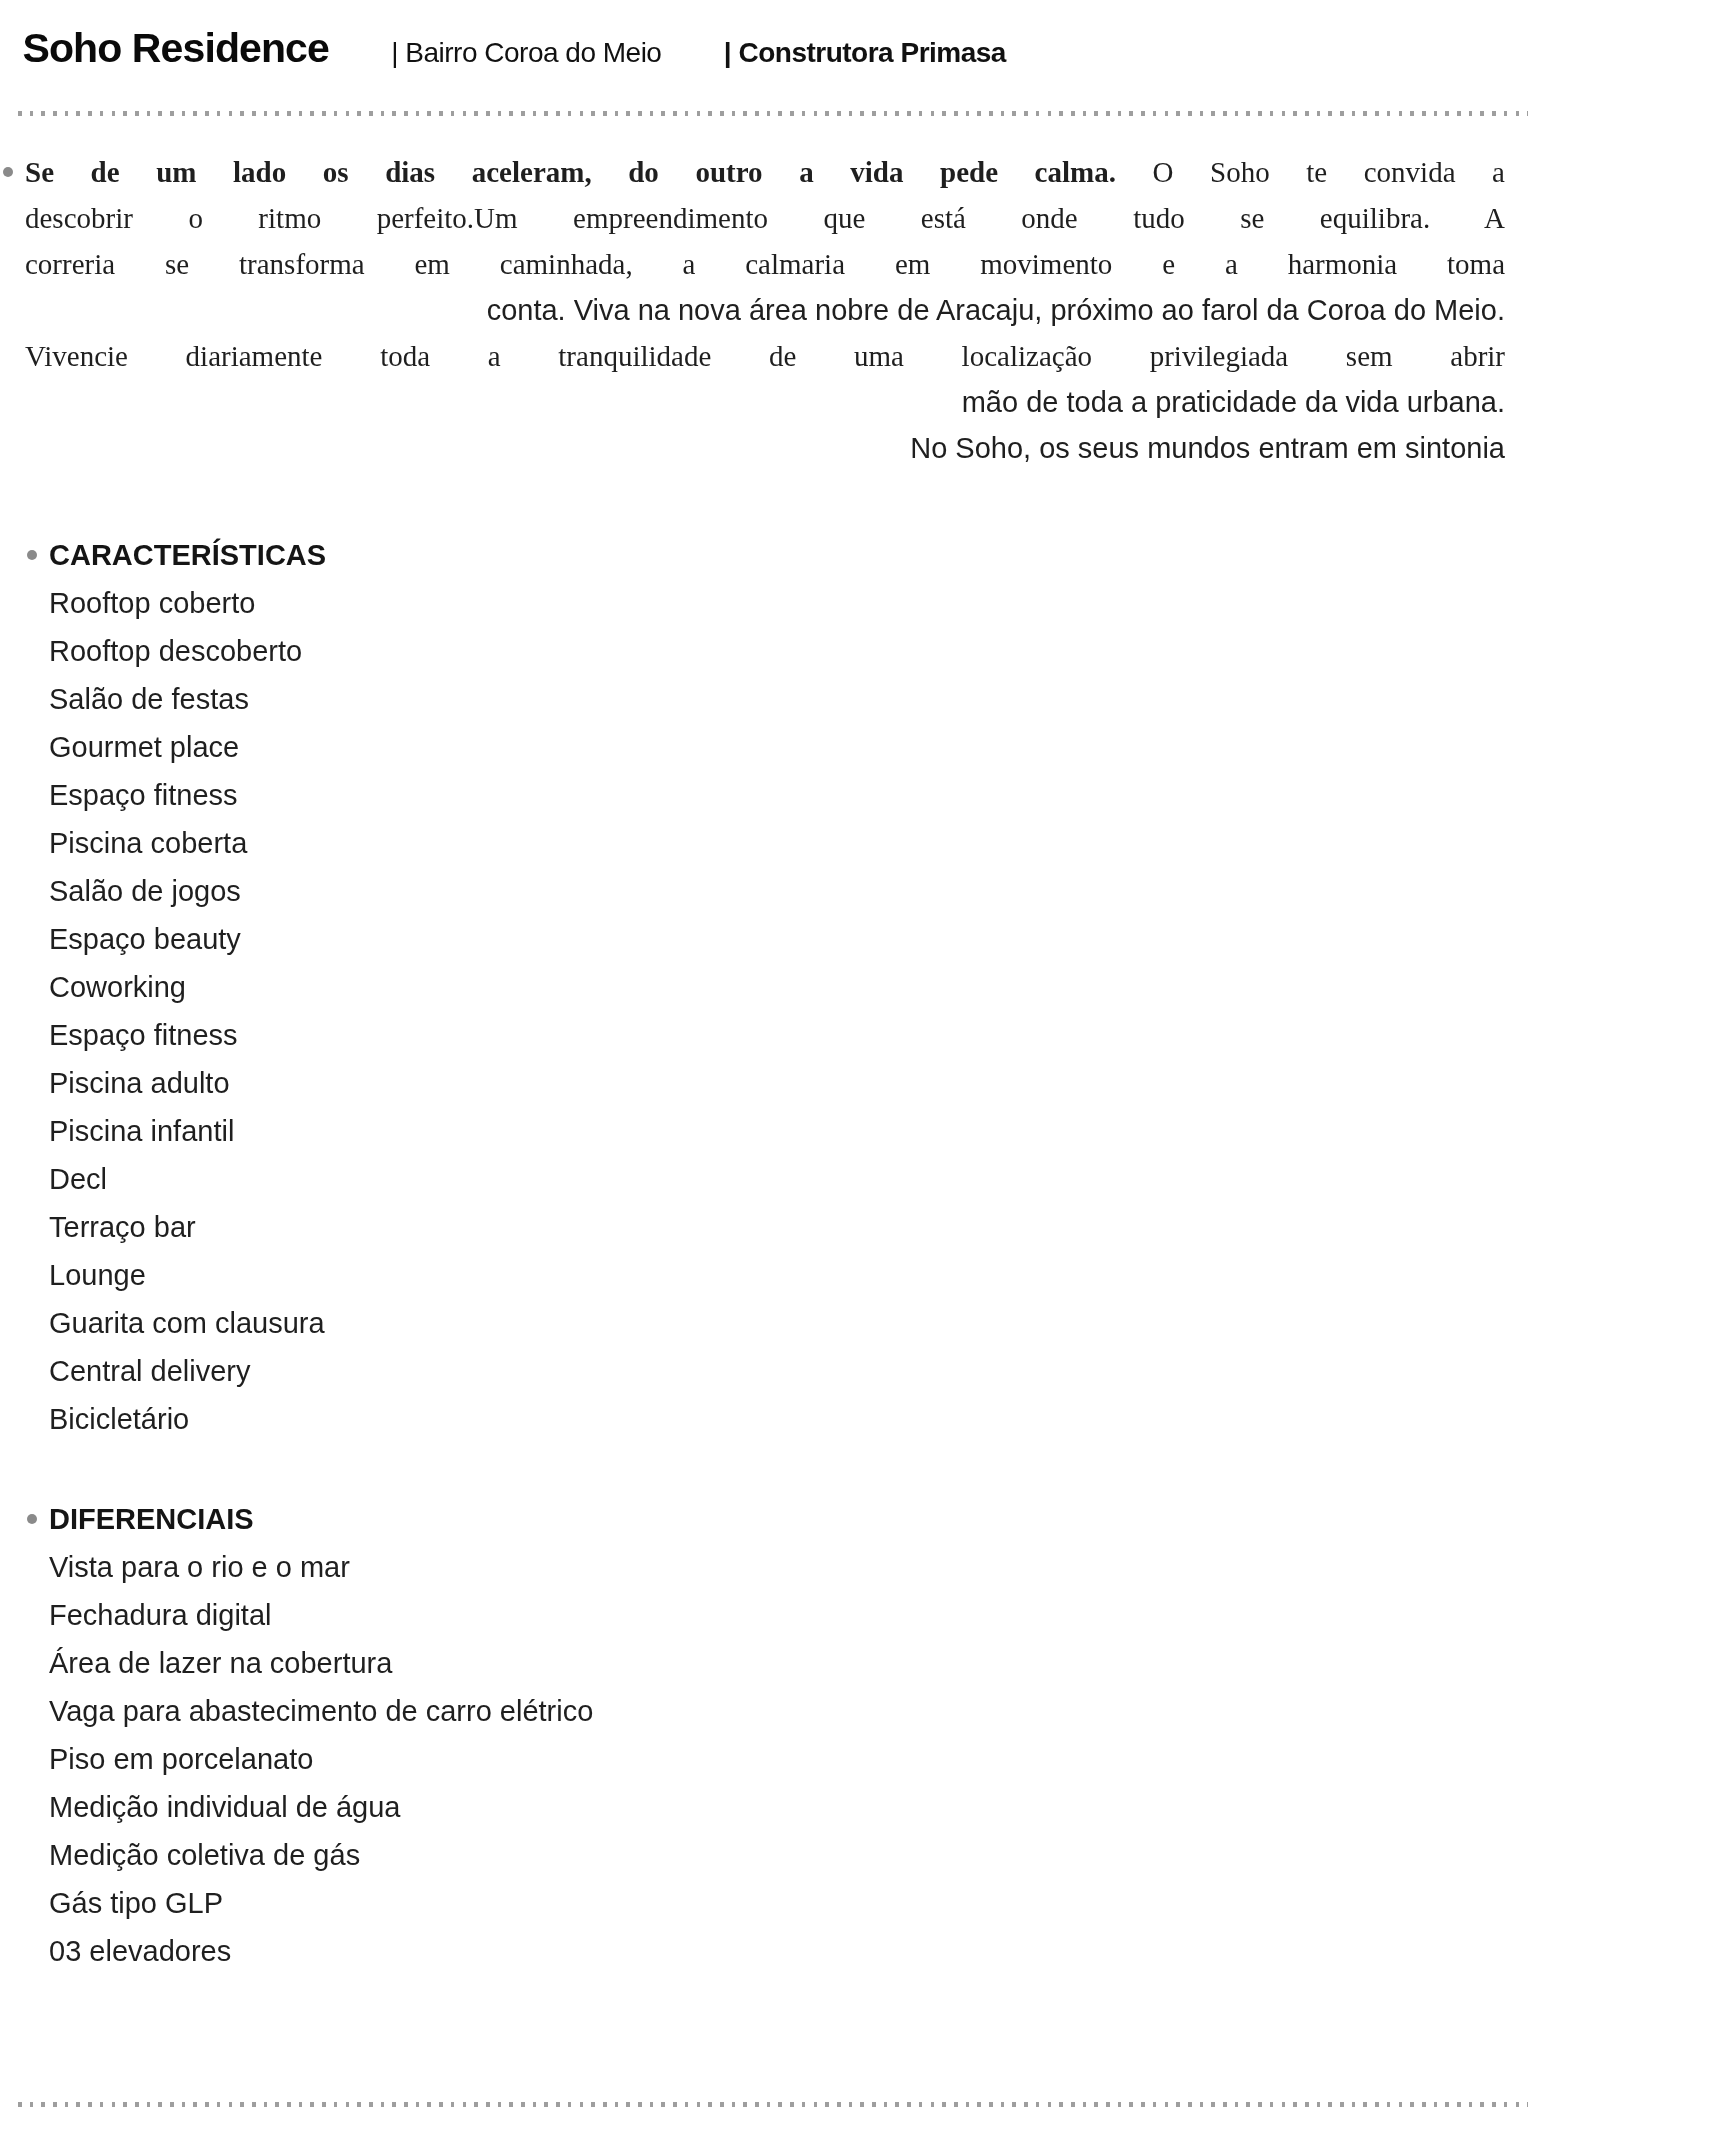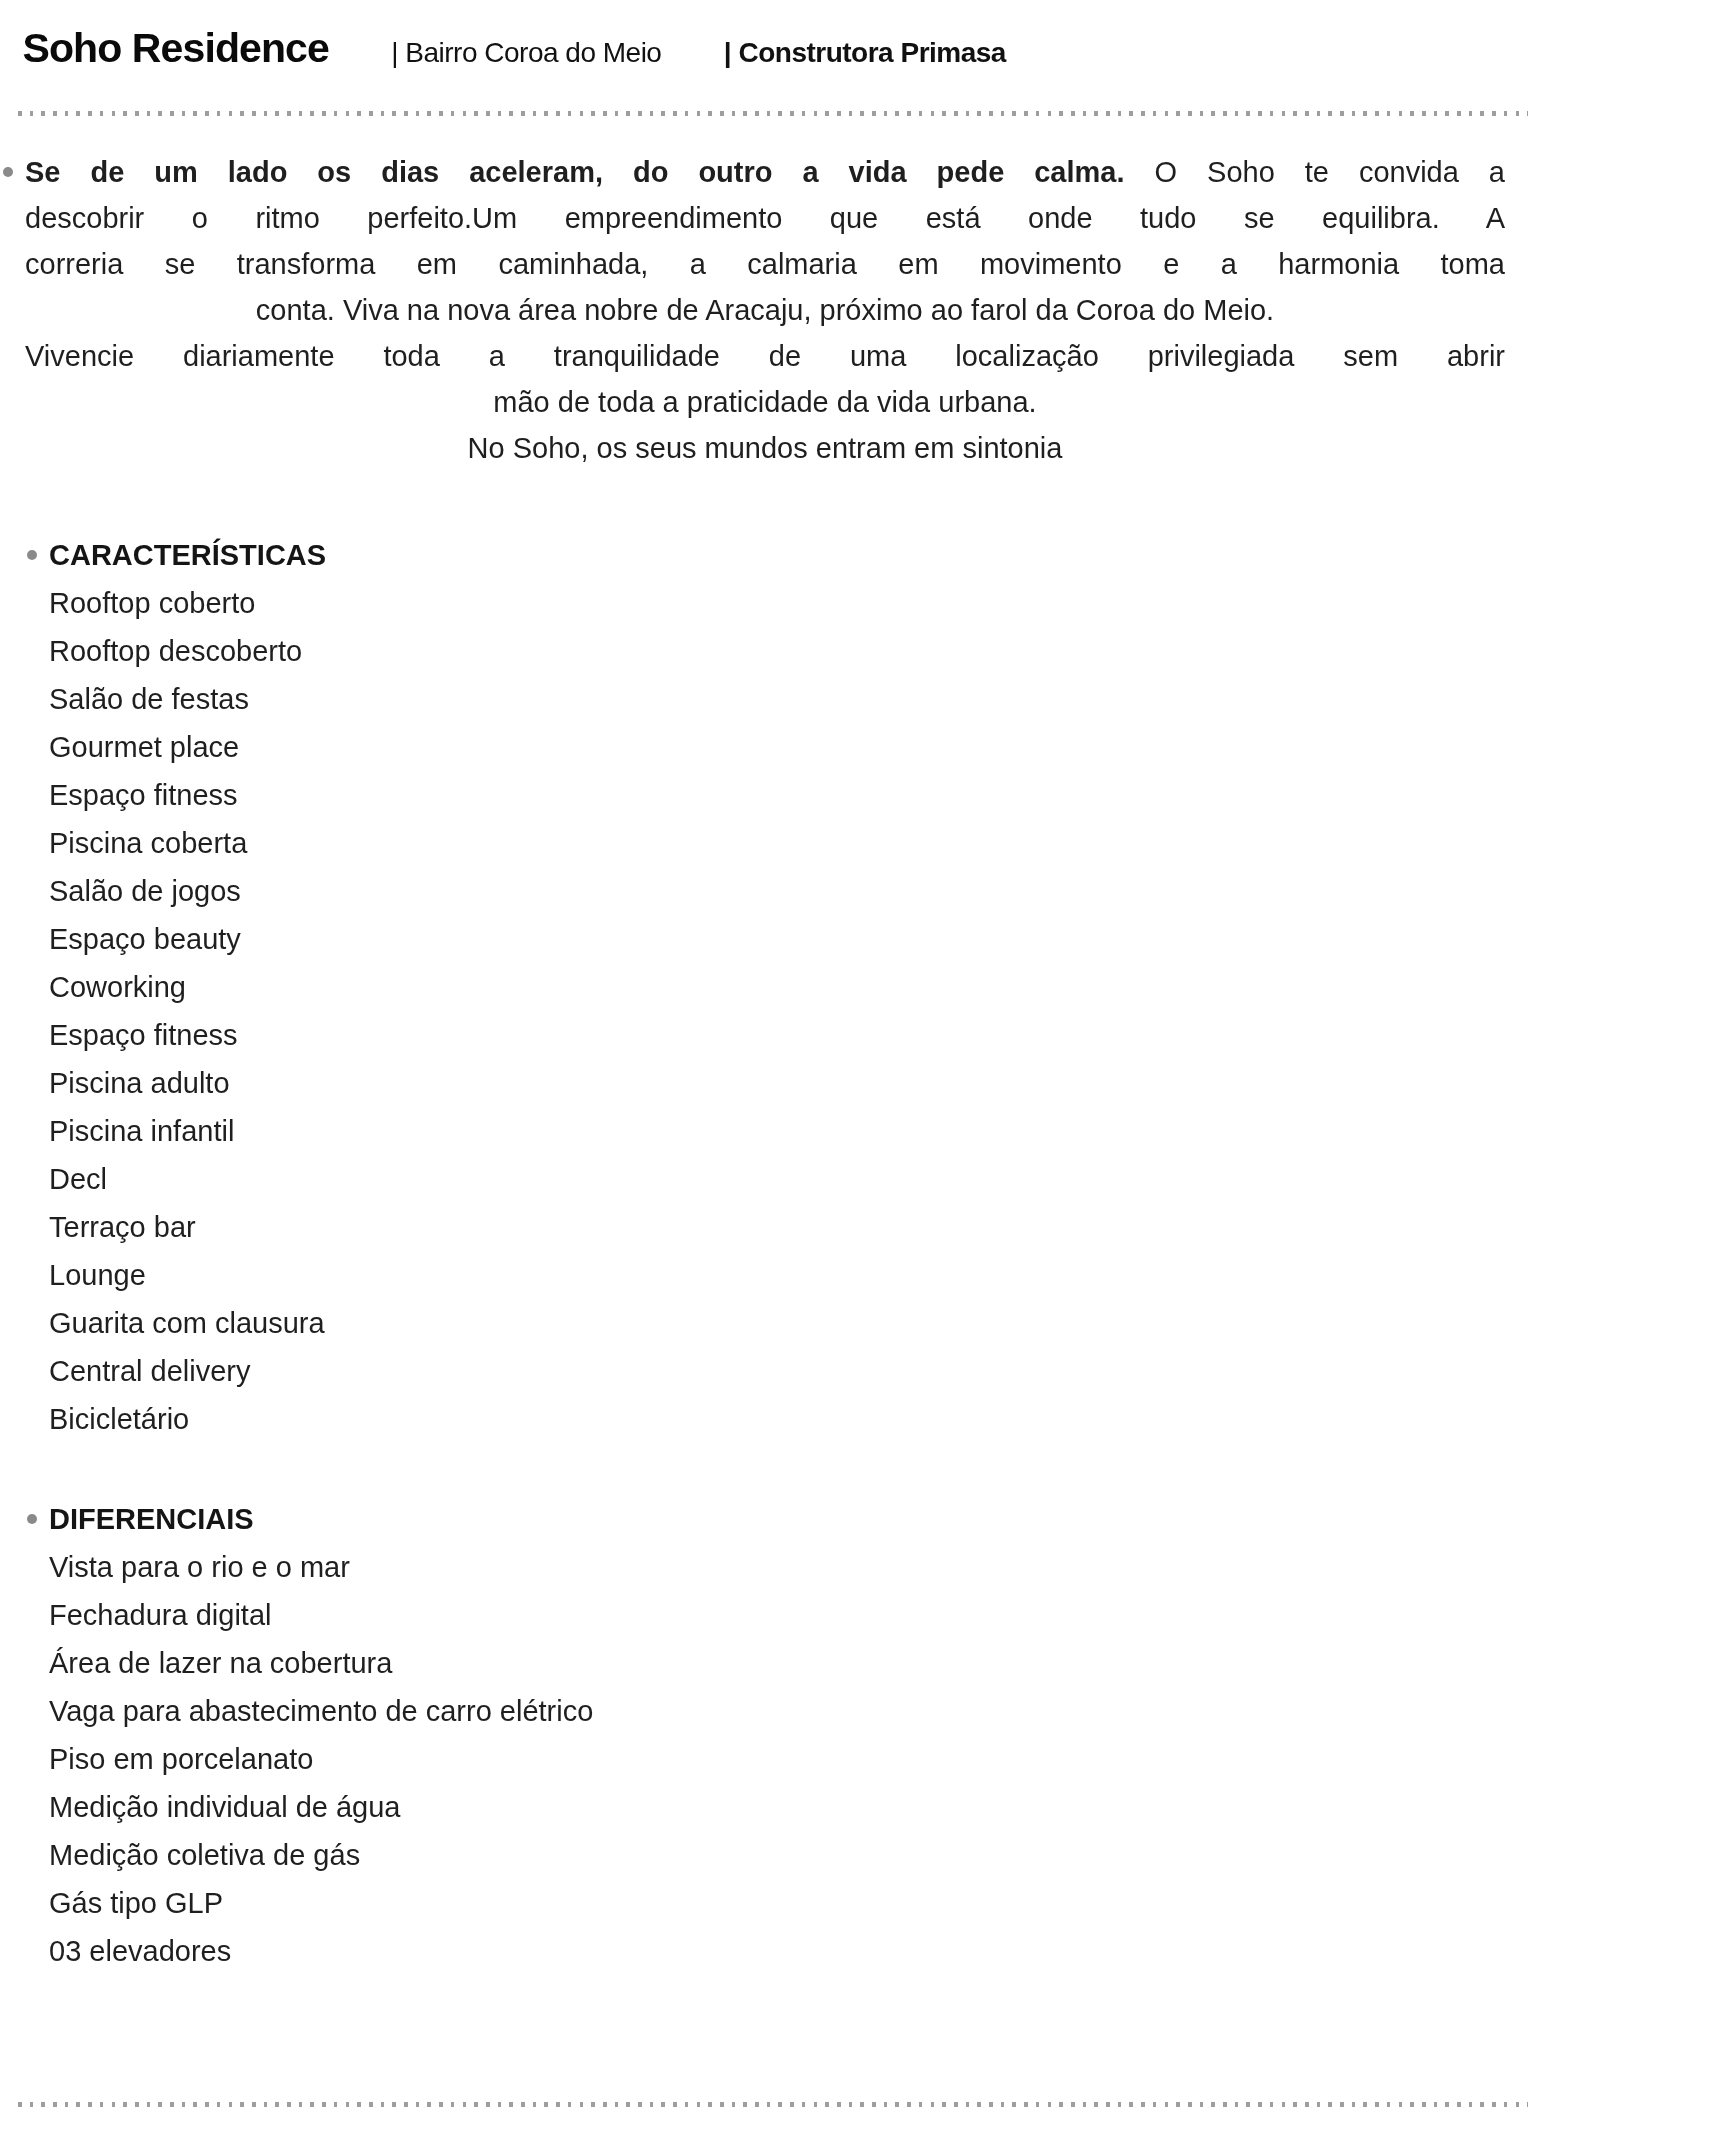--- a/index.html
+++ b/index.html
@@ -57,22 +57,22 @@
 
   
   .intro {
     position: absolute;
     top: 149px;
     left: 25px;
     width: 1480px;
     font-size: 29px;
     line-height: 46px;
   }
-  .iline { text-align: center; }
-  .iline.just { text-align: justify; text-align-last: justify; }
+  .iline { text-align: right; }
+  .iline.just { text-align: justify; text-align-last: justify; font-family: Liberation Serif, serif; }
   .iline b { font-weight: 700; }
 
   
   .section { position: absolute; left: 25px; margin-left: 24px; }
   .section.characteristics { top: 531px; }
   .section.differentials  { top: 1495px; }
   .section-heading {
     font-size: 29px;
     font-weight: 700;
     line-height: 48px;

